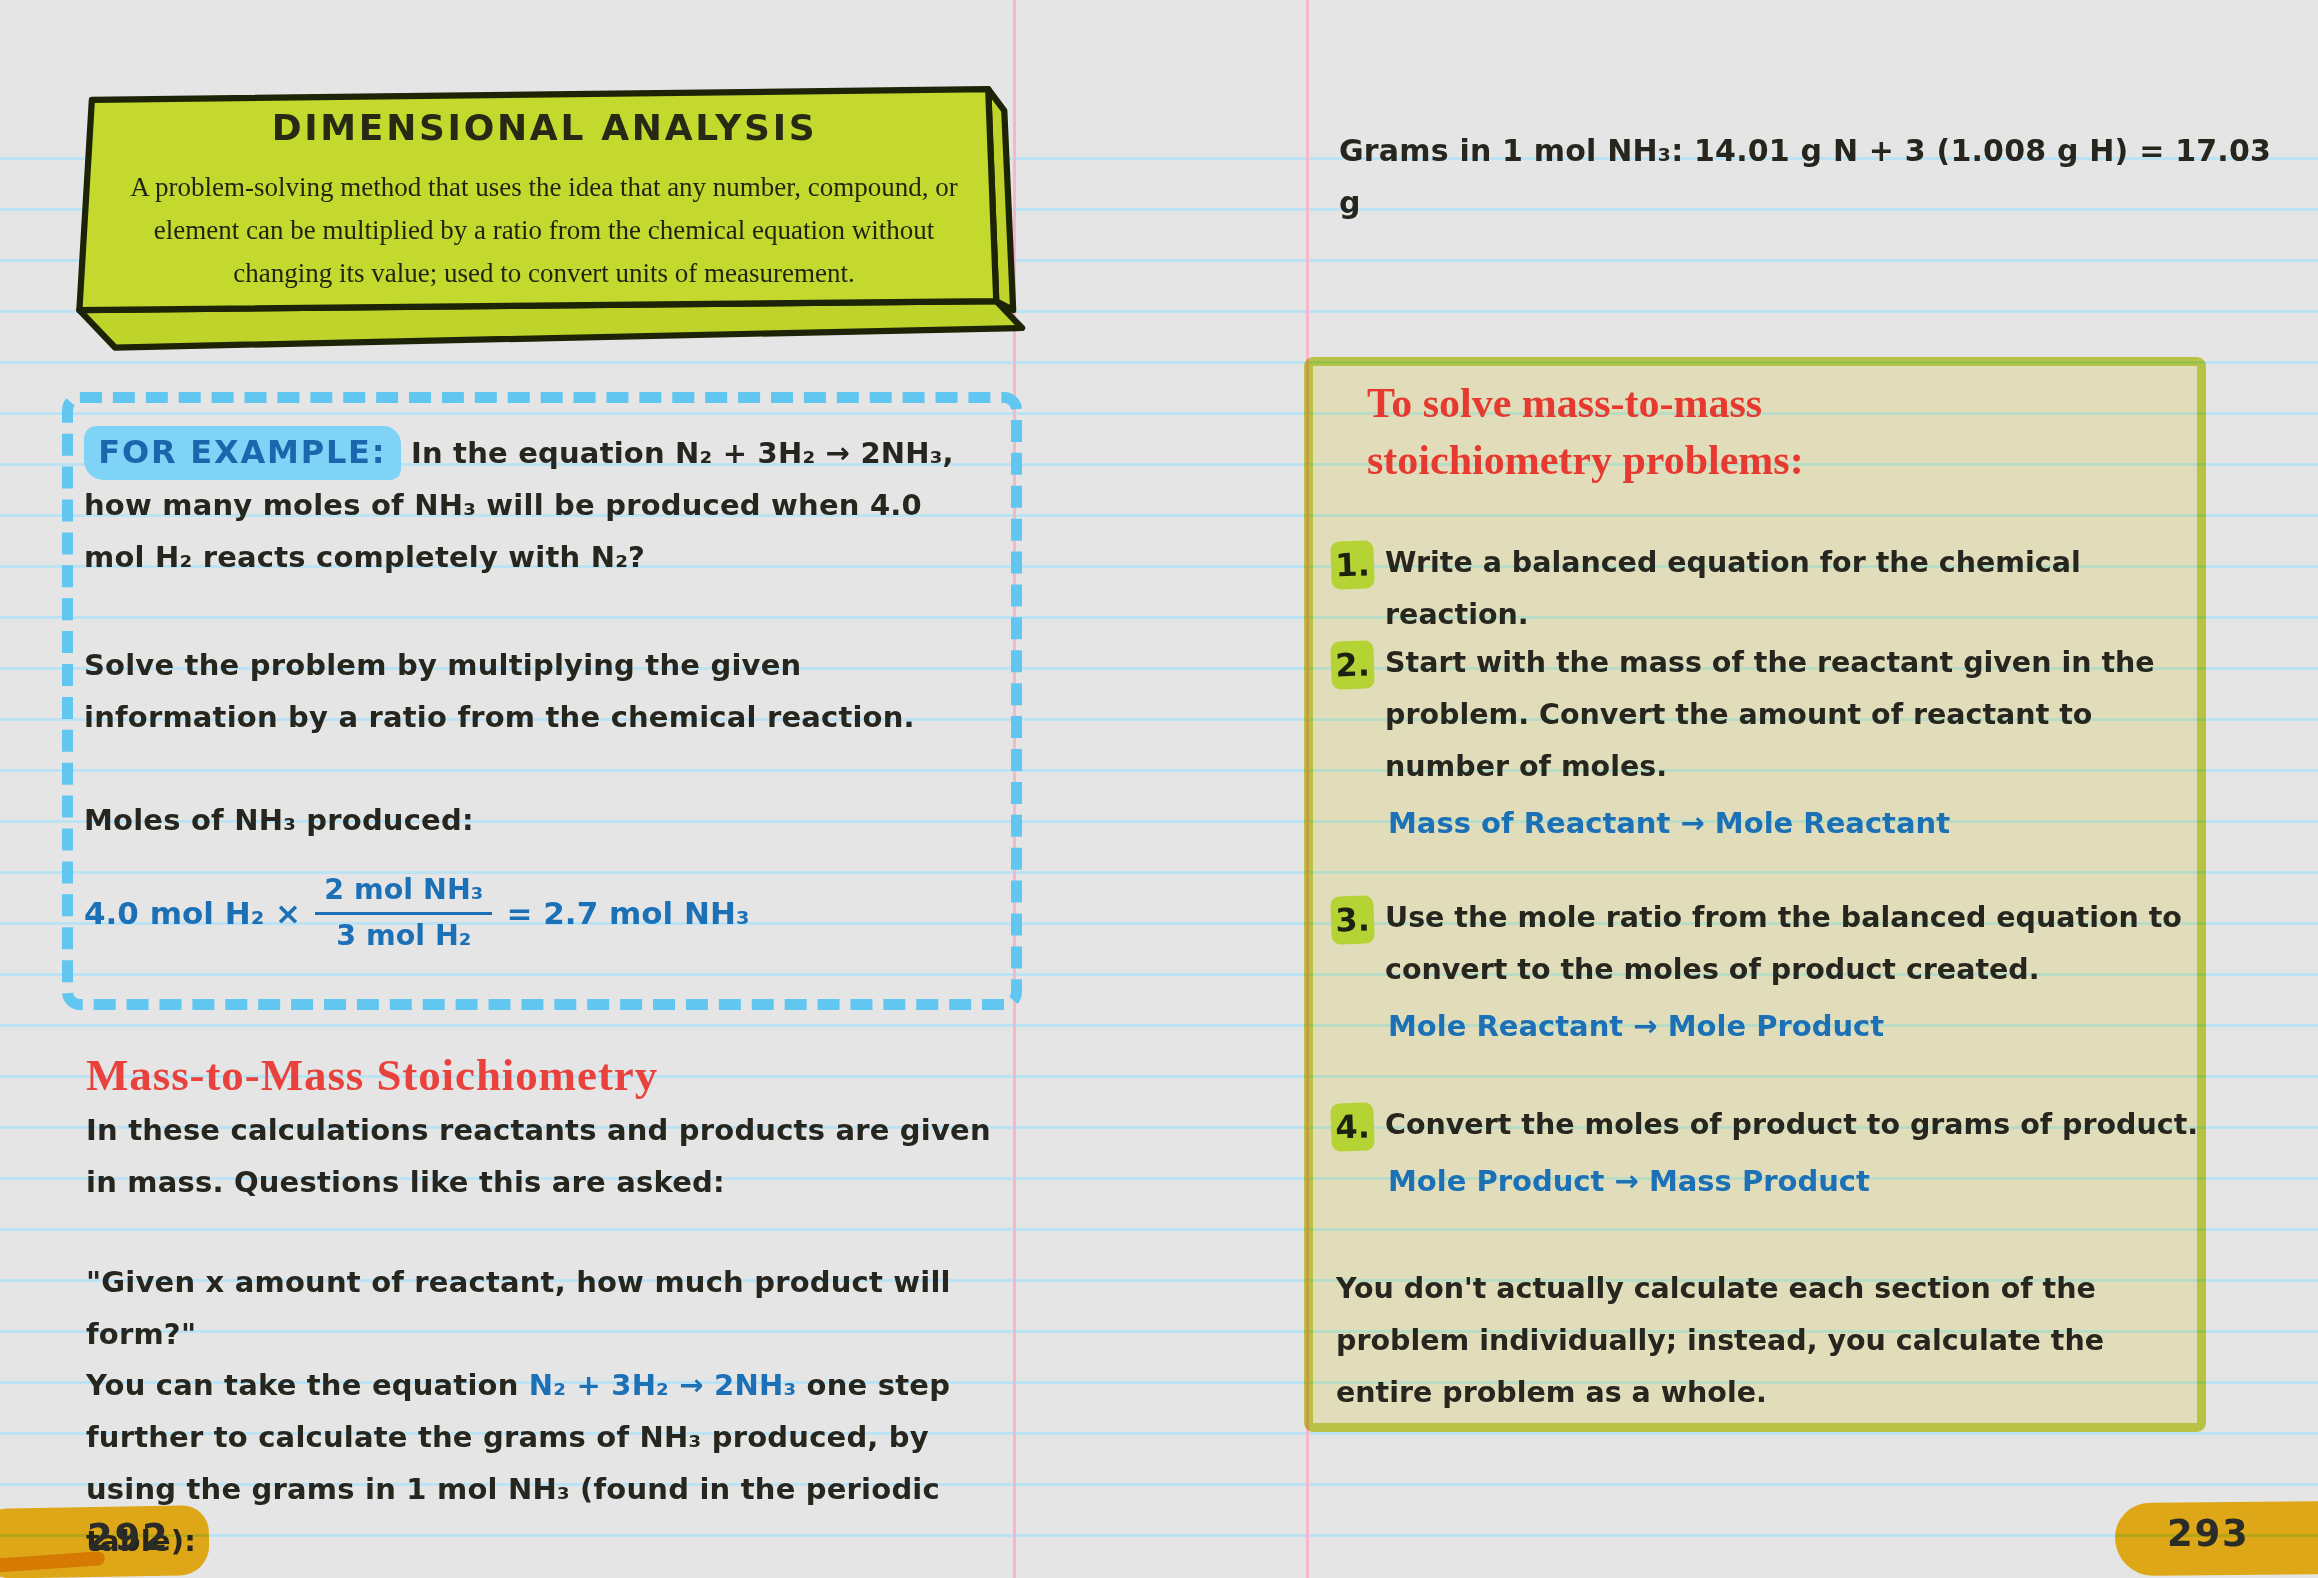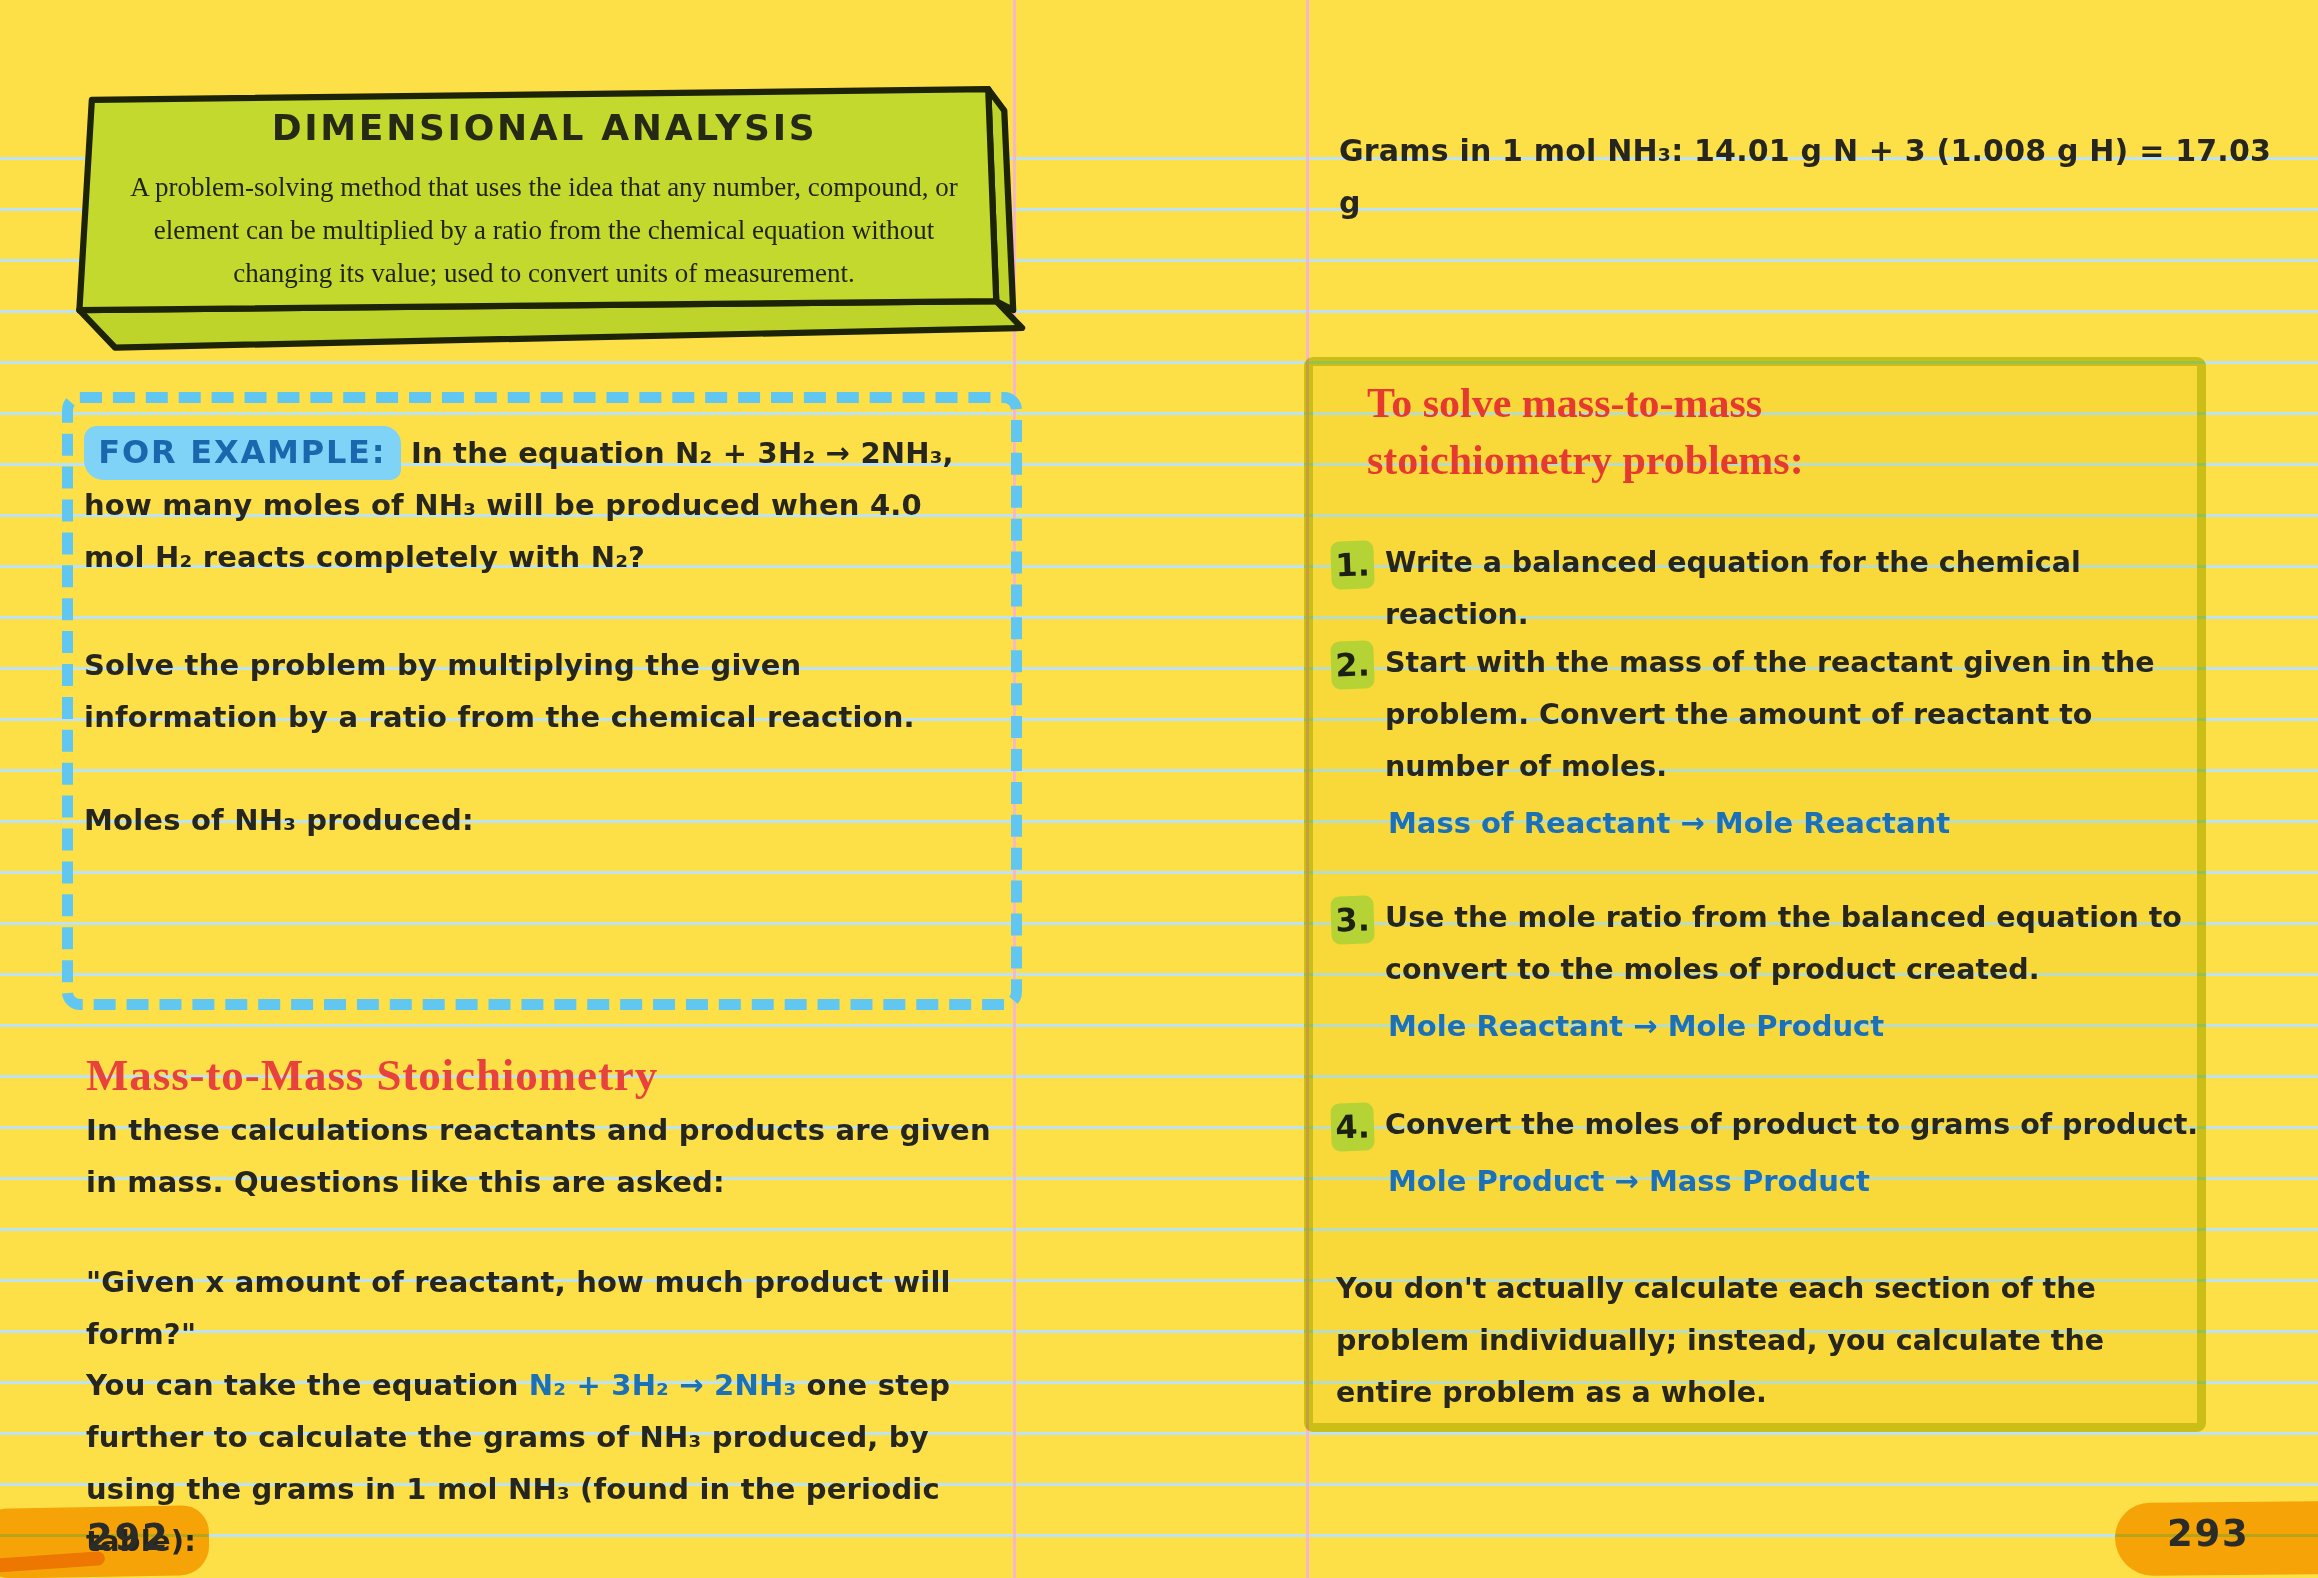--- a/index.html
+++ b/index.html
@@ -1,18 +1,18 @@
 <!DOCTYPE html>
 <html style="font-size:14.3px"><head>
 <meta charset="utf-8">
 <style>
   html,body { margin:0; padding:0; background:#ffffff; }
   .spread {
     position:relative; width:2319px; height:1578px;
-    background:#fde047; overflow:hidden;
+    background:#e5e5e5; overflow:hidden;
     font-family:"DejaVu Sans", sans-serif;
   }
   
   .ruled-lines {
     position:absolute; left:0; right:0; top:157px; bottom:0; z-index:0;
     background:repeating-linear-gradient(to bottom,#bce3f3 0px,#bce3f3 2.7px,transparent 2.7px,transparent 51px);
   }
   .margin-line { position:absolute; top:0; bottom:0; width:2.7px; background:#f6b7cd; z-index:0; }
 
   
@@ -87,20 +87,28 @@
   <div class="dashed-box"></div>
 
   <div class="hand" style="left:84px; top:426px; width:899px; z-index:3;">
     <span class="example-label">FOR EXAMPLE:</span><span> In the equation N₂ + 3H₂ → 2NH₃, how many moles of NH₃ will be produced when 4.0 mol H₂ reacts completely with N₂?</span>
   </div>
 
   <div class="hand" style="left:84px; top:639px; width:899px; z-index:3;">Solve the problem by multiplying the given information by a ratio from the chemical reaction.</div>
 
   <div class="hand" style="left:84px; top:794px; width:899px; z-index:3;">Moles of NH₃ produced:</div>
 
+  <div class="eq" style="left:84px; top:872px;">
+    <span>4.0 mol H₂ ×</span>
+    <span class="frac">
+      <span class="num">2 mol NH₃</span>
+      <span class="den">3 mol H₂</span>
+    </span>
+    <span>= 2.7 mol NH₃</span>
+  </div>
 
   <div class="red-heading" style="left:86px; top:1049px; font-size:45px;">Mass-to-Mass Stoichiometry</div>
 
   <div class="hand" style="left:86px; top:1104px; width:919px; z-index:3;">In these calculations reactants and products are given in mass. Questions like this are asked:</div>
 
   <div class="hand" style="left:86px; top:1256px; width:919px; z-index:3;">"Given x amount of reactant, how much product will form?"</div>
 
   <div class="hand" style="left:86px; top:1359px; width:919px; z-index:3;">
     <span>You can take the equation </span><span class="blue">N₂ + 3H₂ → 2NH₃</span><span> one step further to calculate the grams of NH₃ produced, by using the grams in 1 mol NH₃ (found in the periodic table):</span>
   </div>

